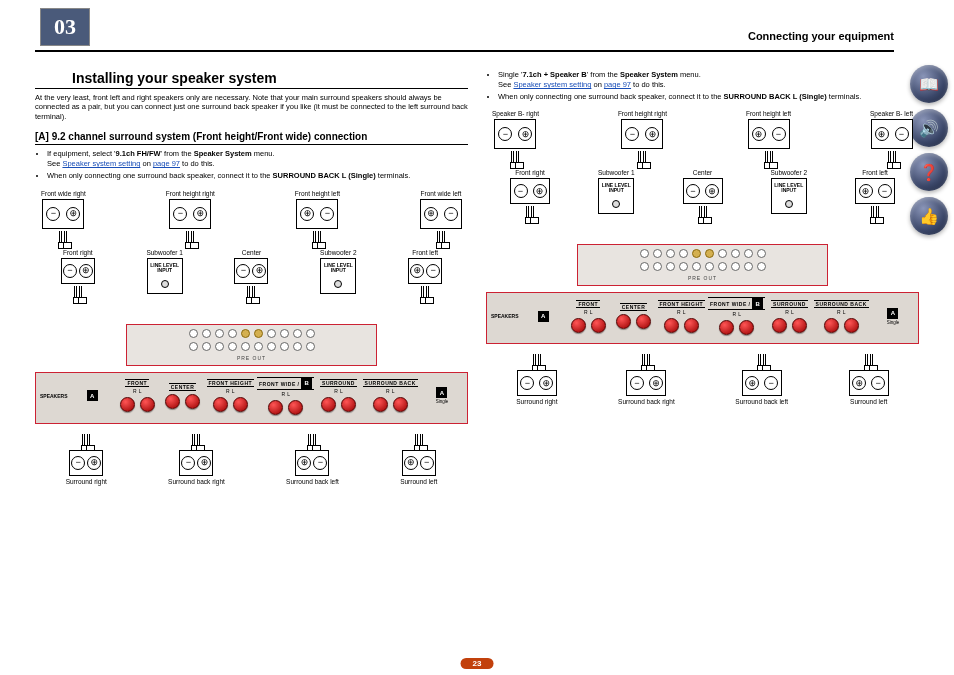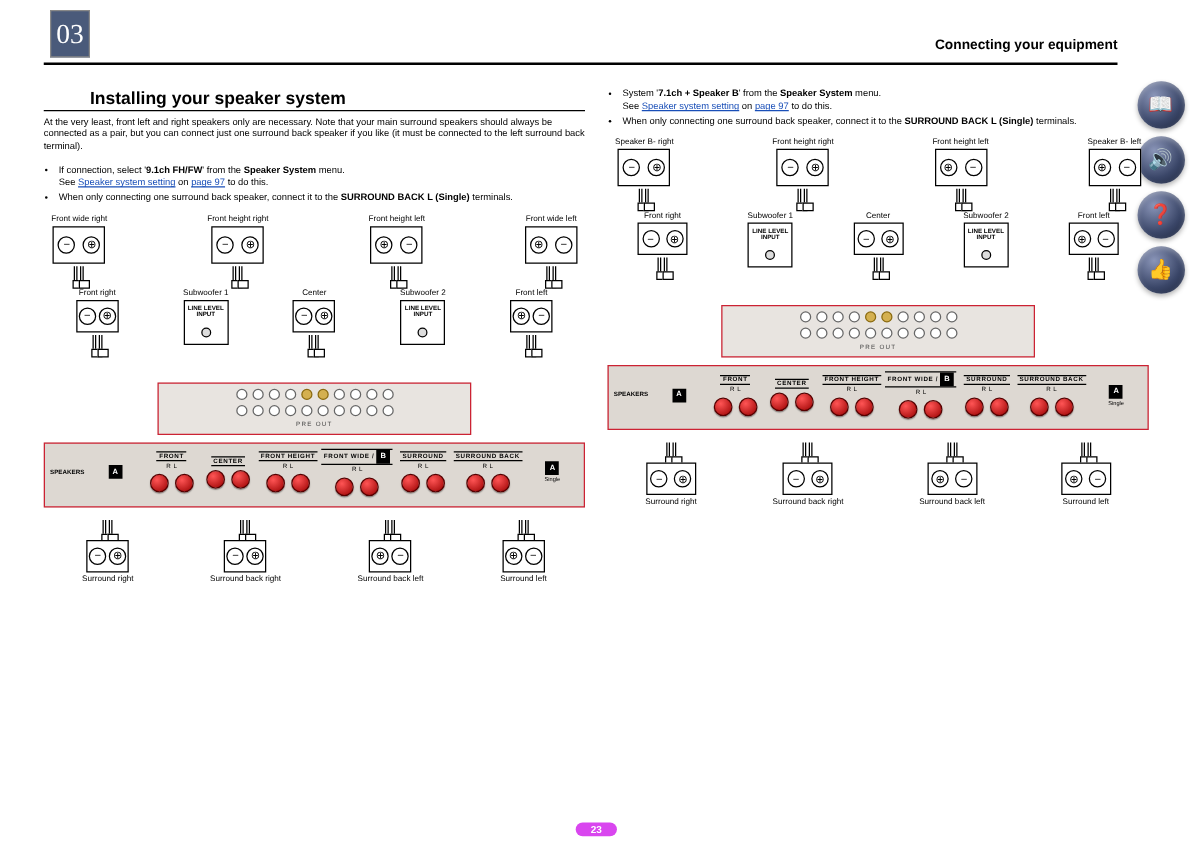--- a/index.html
+++ b/index.html
@@ -16,27 +16,27 @@
   .page {
     display: flex;
     padding: 20px 35px 20px 35px;
     gap: 18px;
     position: relative;
   }
   .chapter-badge {
     position: absolute;
     left: 40px;
     top: 8px;
-    width: 32px;
+    width: 50px;
     height: 38px;
     background: #4a5a7a;
     border: 1px solid #888;
     color: #fff;
     font-size: 22px;
-    font-weight: normal;
+    font-weight: bold;
     display: flex;
     align-items: center;
     justify-content: center;
     font-family: Georgia, serif;
   }
   .header-rule {
     position: absolute;
     top: 50px;
     left: 35px;
     right: 60px;
@@ -216,21 +216,21 @@
   .diagram-b .spk-box.small{width:40px;}
   .bottom-speakers{
     display:flex;
     justify-content:space-around;
   }
   .pagenum{
     position:absolute;
     bottom:6px;
     left:50%;
     transform:translateX(-50%);
-    background:#d946ef;
+    background:#c2410c;
     color:#fff;
     font-size:8px;
     font-weight:bold;
     padding:1px 12px;
     border-radius:8px;
   }
 </style>
 </head>
 <body>
 
@@ -243,23 +243,24 @@
   <div class="side-icon">🔊</div>
   <div class="side-icon">❓</div>
   <div class="side-icon">👍</div>
 </div>
 
 <div class="page">
 
   <div class="col">
     <h1>Installing your speaker system</h1>
     <p class="intro">At the very least, front left and right speakers only are necessary. Note that your main surround speakers should always be connected as a pair, but you can connect just one surround back speaker if you like (it must be connected to the left surround back terminal).</p>
+    <h2>[A] 9.2 channel surround system (Front height/Front wide) connection</h2>
     <ul class="bullets">
       <li>
-        <span>If connection, select '</span><b>9.1ch FH/FW</b><span>' from the </span><b>Speaker System</b><span> menu.</span><br>
+        <span>If equipment, select '</span><b>9.1ch FH/FW</b><span>' from the </span><b>Speaker System</b><span> menu.</span><br>
         <span>See </span><span class="link">Speaker system setting</span><span> on </span><span class="link">page 97</span><span> to do this.</span>
       </li>
       <li>
         <span>When only connecting one surround back speaker, connect it to the </span><b>SURROUND BACK L (Single)</b><span> terminals.</span>
       </li>
     </ul>
 
     <div class="diagram">
 
       <div class="speaker-row-top">
@@ -507,21 +508,21 @@
             </div>
             <span class="spk-label">Surround left</span>
           </div>
       </div>
     </div>
   </div>
 
   <div class="col diagram-b">
     <ul class="bullets">
       <li>
-        <span>System '</span><b>7.1ch + Speaker B</b><span>' from the </span><b>Speaker System</b><span> menu.</span><br>
+        <span>Single '</span><b>7.1ch + Speaker B</b><span>' from the </span><b>Speaker System</b><span> menu.</span><br>
         <span>See </span><span class="link">Speaker system setting</span><span> on </span><span class="link">page 97</span><span> to do this.</span>
       </li>
       <li>
         <span>When only connecting one surround back speaker, connect it to the </span><b>SURROUND BACK L (Single)</b><span> terminals.</span>
       </li>
     </ul>
 
     <div class="diagram">
       <div class="speaker-row-top">
         <div class="spk">

